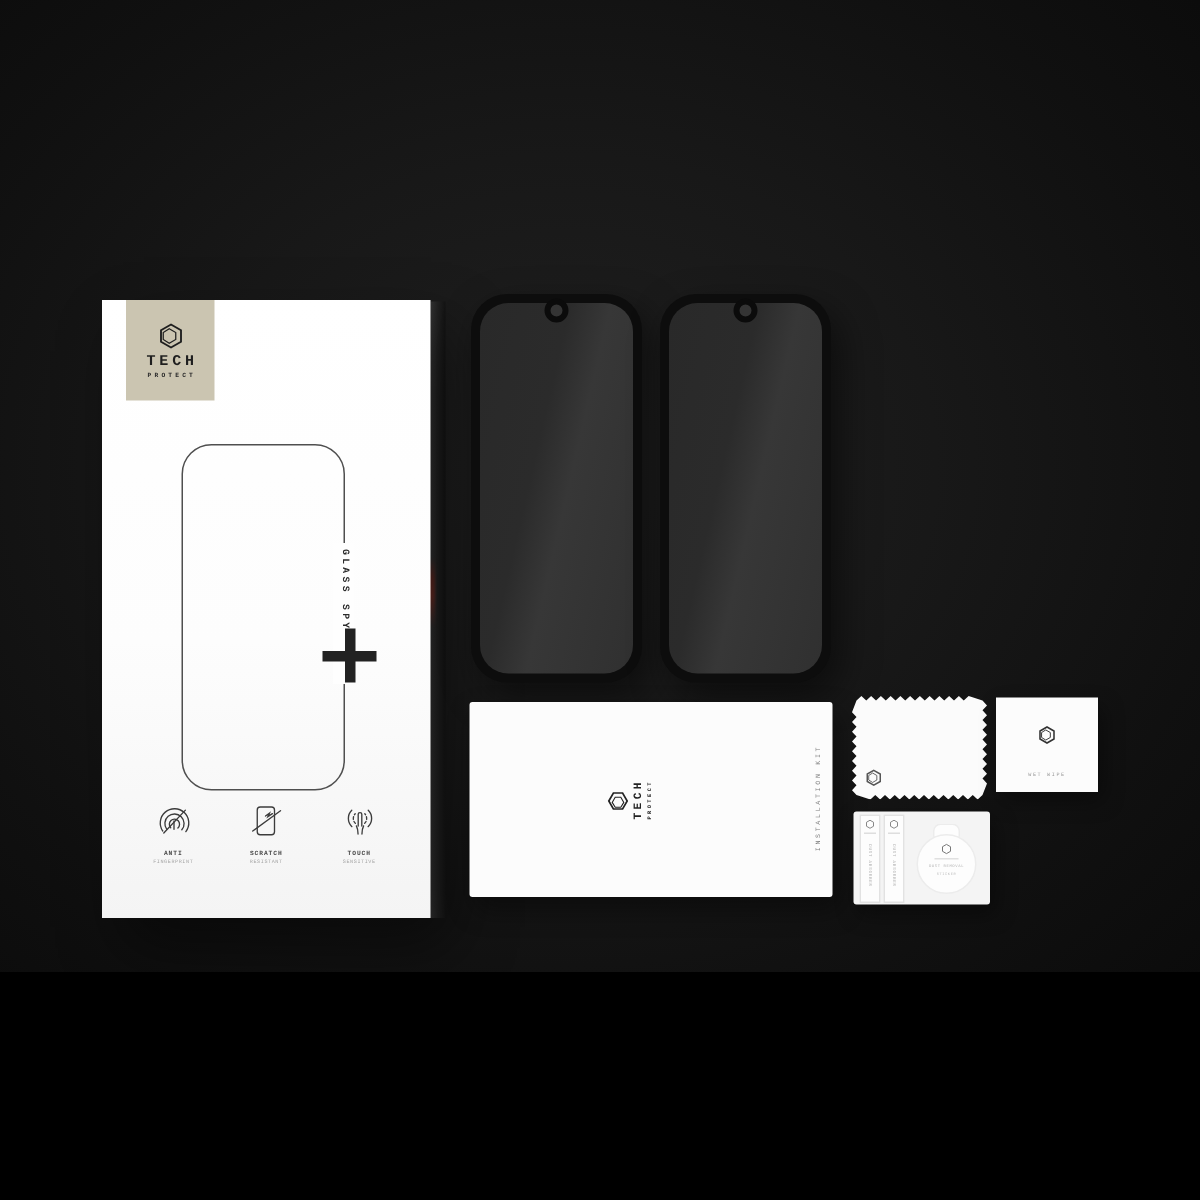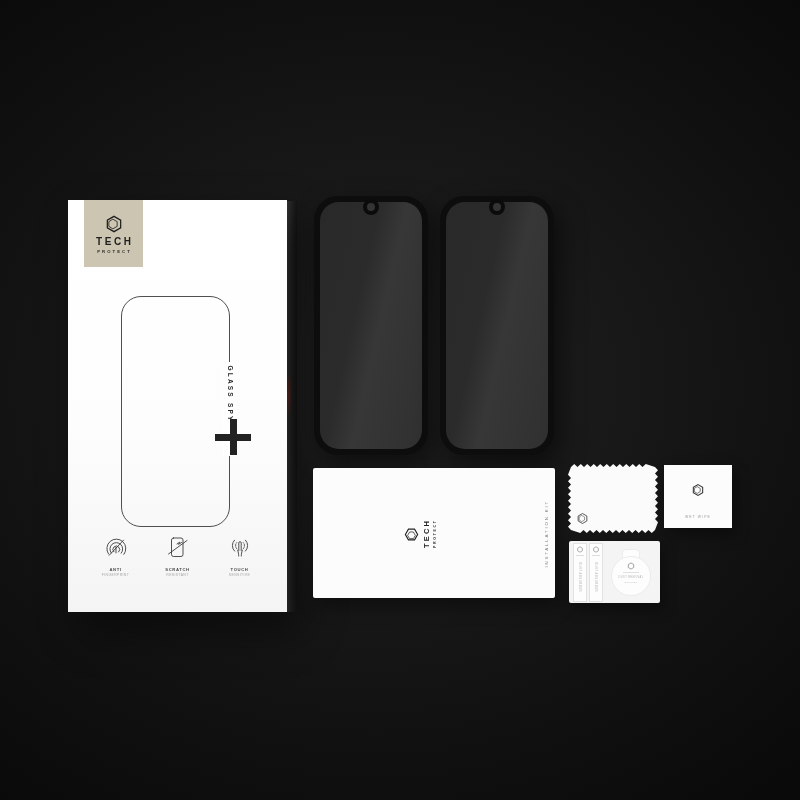--- a/index.html
+++ b/index.html
@@ -1,18 +1,18 @@
 <!DOCTYPE html>
 <html><head>
 <meta charset="utf-8">
 <style>
   html,body{margin:0;padding:0;background:#000;}
   .scene{
-    position:relative;width:800px;height:800px;overflow:hidden;
-    font-family:Liberation Sans, sans-serif;
+    position:relative;width:800px;height:648px;overflow:hidden;
+    font-family:Liberation Mono, monospace;
     background:radial-gradient(ellipse 620px 520px at 47% 48%, #202020 0%, #181818 40%, #101010 72%, #0a0a0a 100%);
   }
   .abs{position:absolute;}
   
   .box{left:68px;top:200px;width:219px;height:412px;
     background:linear-gradient(180deg,#ffffff 0%,#fdfdfd 55%,#f4f4f4 100%);
     box-shadow:14px 20px 40px rgba(0,0,0,.45);}
   .box-side{left:287px;top:201px;width:10px;height:411px;
     background:linear-gradient(90deg,#343434 0%,#232323 45%,#141414 100%);}
   .box-red{left:286px;top:372px;width:4px;height:46px;opacity:.75;filter:blur(1px);

